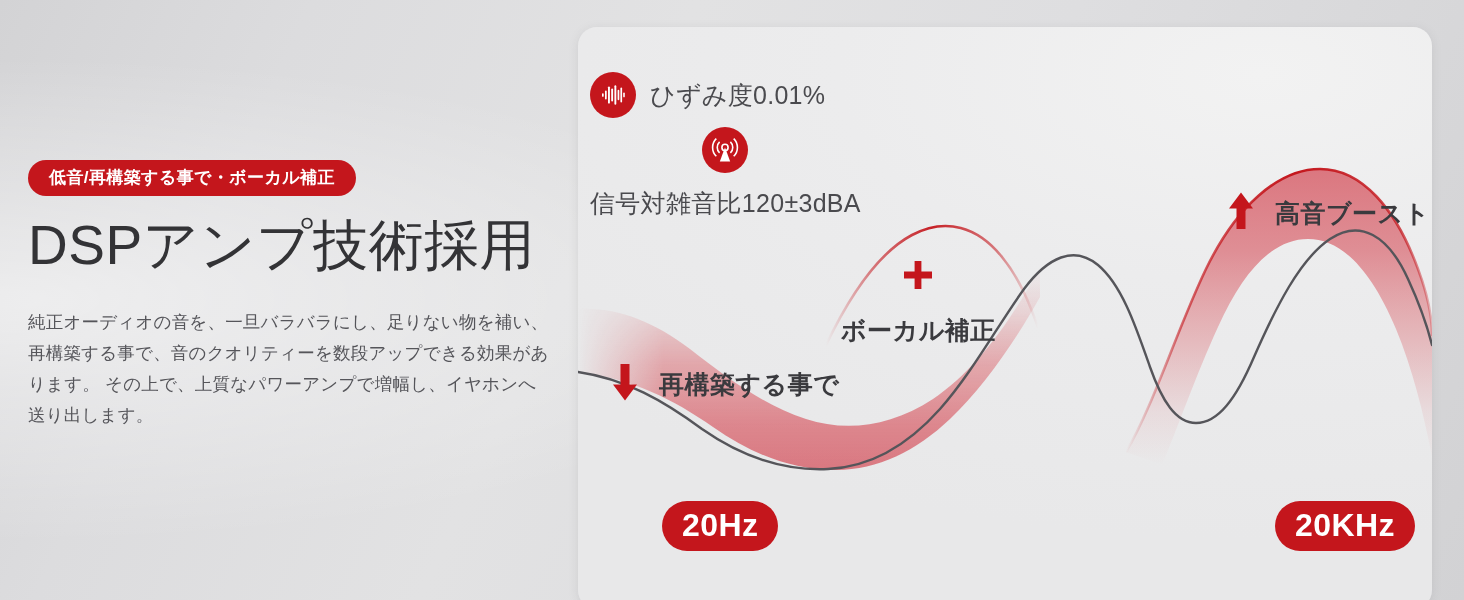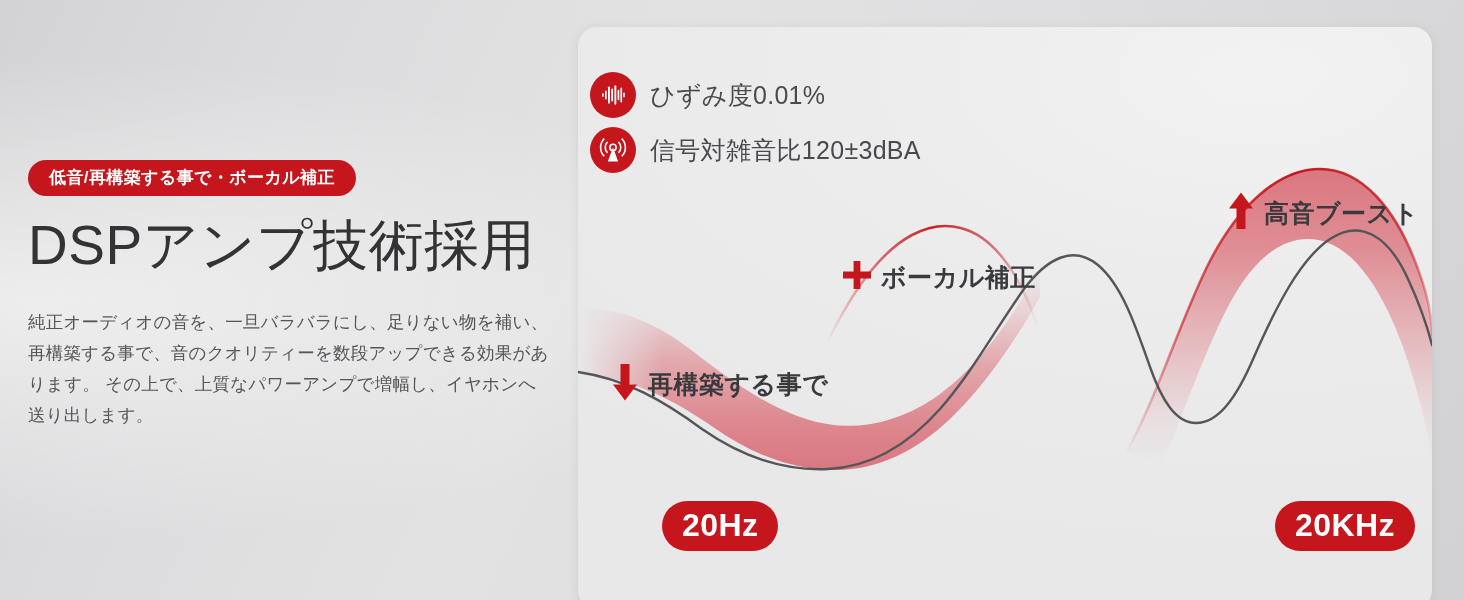--- a/index.html
+++ b/index.html
@@ -77,21 +77,21 @@
   }
 
   
   .spec-row {
     position: absolute;
     display: flex;
     align-items: center;
     gap: 14px;
   }
   #spec-row-0 { left: 12px; top: 45px; }
-  #spec-row-1 { left: 12px; top: 100px; }
+  #spec-row-1 { left: 12px; top: 100px; flex-direction: column; }
 
   .spec-icon {
     width: 46px;
     height: 46px;
     border-radius: 50%;
     background: #c4161c;
     display: flex;
     align-items: center;
     justify-content: center;
     flex: none;
@@ -101,31 +101,31 @@
     color: #4a4a4e;
     letter-spacing: 0.3px;
     white-space: nowrap;
   }
 
   
   .callout {
     position: absolute;
     display: flex;
     align-items: center;
-    gap: 8px;
+    gap: 19px;
     white-space: nowrap;
   }
   .callout-label {
     font-size: 25px;
     font-weight: bold;
     color: #3a3a3e;
     letter-spacing: 0.5px;
   }
   #callout-bass   { left: 32px; top: 335px; }
-  #callout-vocal  { left: 263px; top: 232px; }
+  #callout-vocal  { left: 263px; top: 232px; flex-direction: column; }
   #callout-treble { left: 648px; top: 164px; }
 
   
   .freq-pill {
     position: absolute;
     background: #c4161c;
     color: #ffffff;
     font-size: 32px;
     font-weight: bold;
     line-height: 1;

